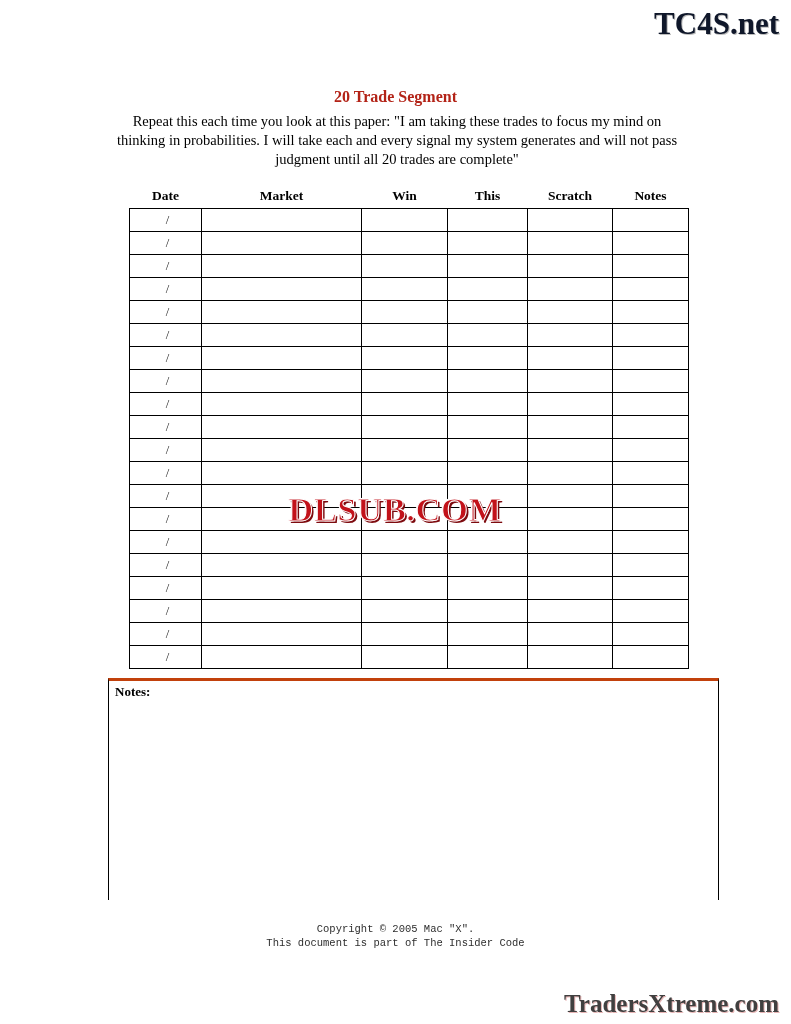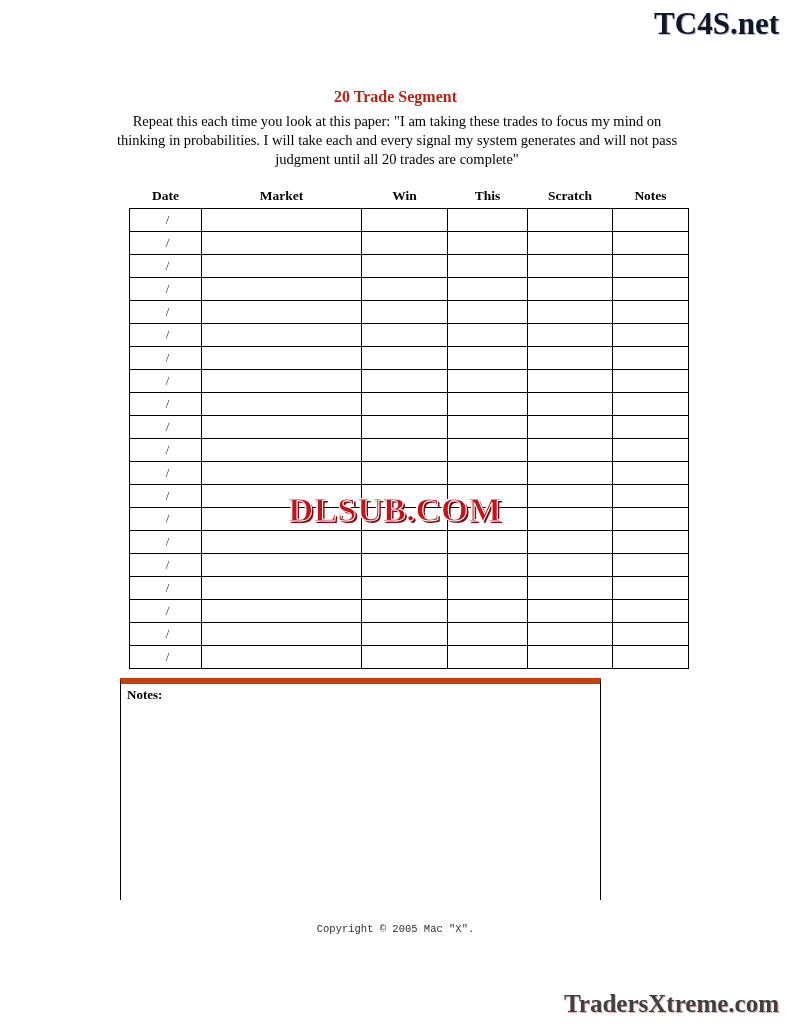--- a/index.html
+++ b/index.html
@@ -94,26 +94,26 @@
   col.c-market  { width: 160px; }
   col.c-win     { width: 86px; }
   col.c-loss    { width: 80px; }
   col.c-scratch { width: 85px; }
   col.c-points  { width: 76px; }
 
   
   .notes-box {
     position: absolute;
     top: 678px;
-    left: 120px;
-    width: 481px;
+    left: 108px;
+    width: 611px;
     height: 222px;
     border-left: 1px solid #000;
     border-right: 1px solid #000;
-    border-top: 6px solid #c2410c;
+    border-top: 3px solid #c2410c;
     border-bottom: none;
     box-sizing: border-box;
   }
   .notes-label {
     font-size: 13px;
     font-weight: bold;
     padding: 3px 0 0 6px;
   }
 
   
@@ -360,15 +360,16 @@
 </div>
 
 <div class="watermark">DLSUB.COM</div>
 
 <div class="notes-box">
   <div class="notes-label">Notes:</div>
 </div>
 
 <div class="footer">
   <div>Copyright © 2005 Mac "X".</div>
+  <div>This document is part of The Insider Code</div>
 </div>
 
 <div class="brand-bottom">TradersXtreme.com</div>
 
 </body></html>

